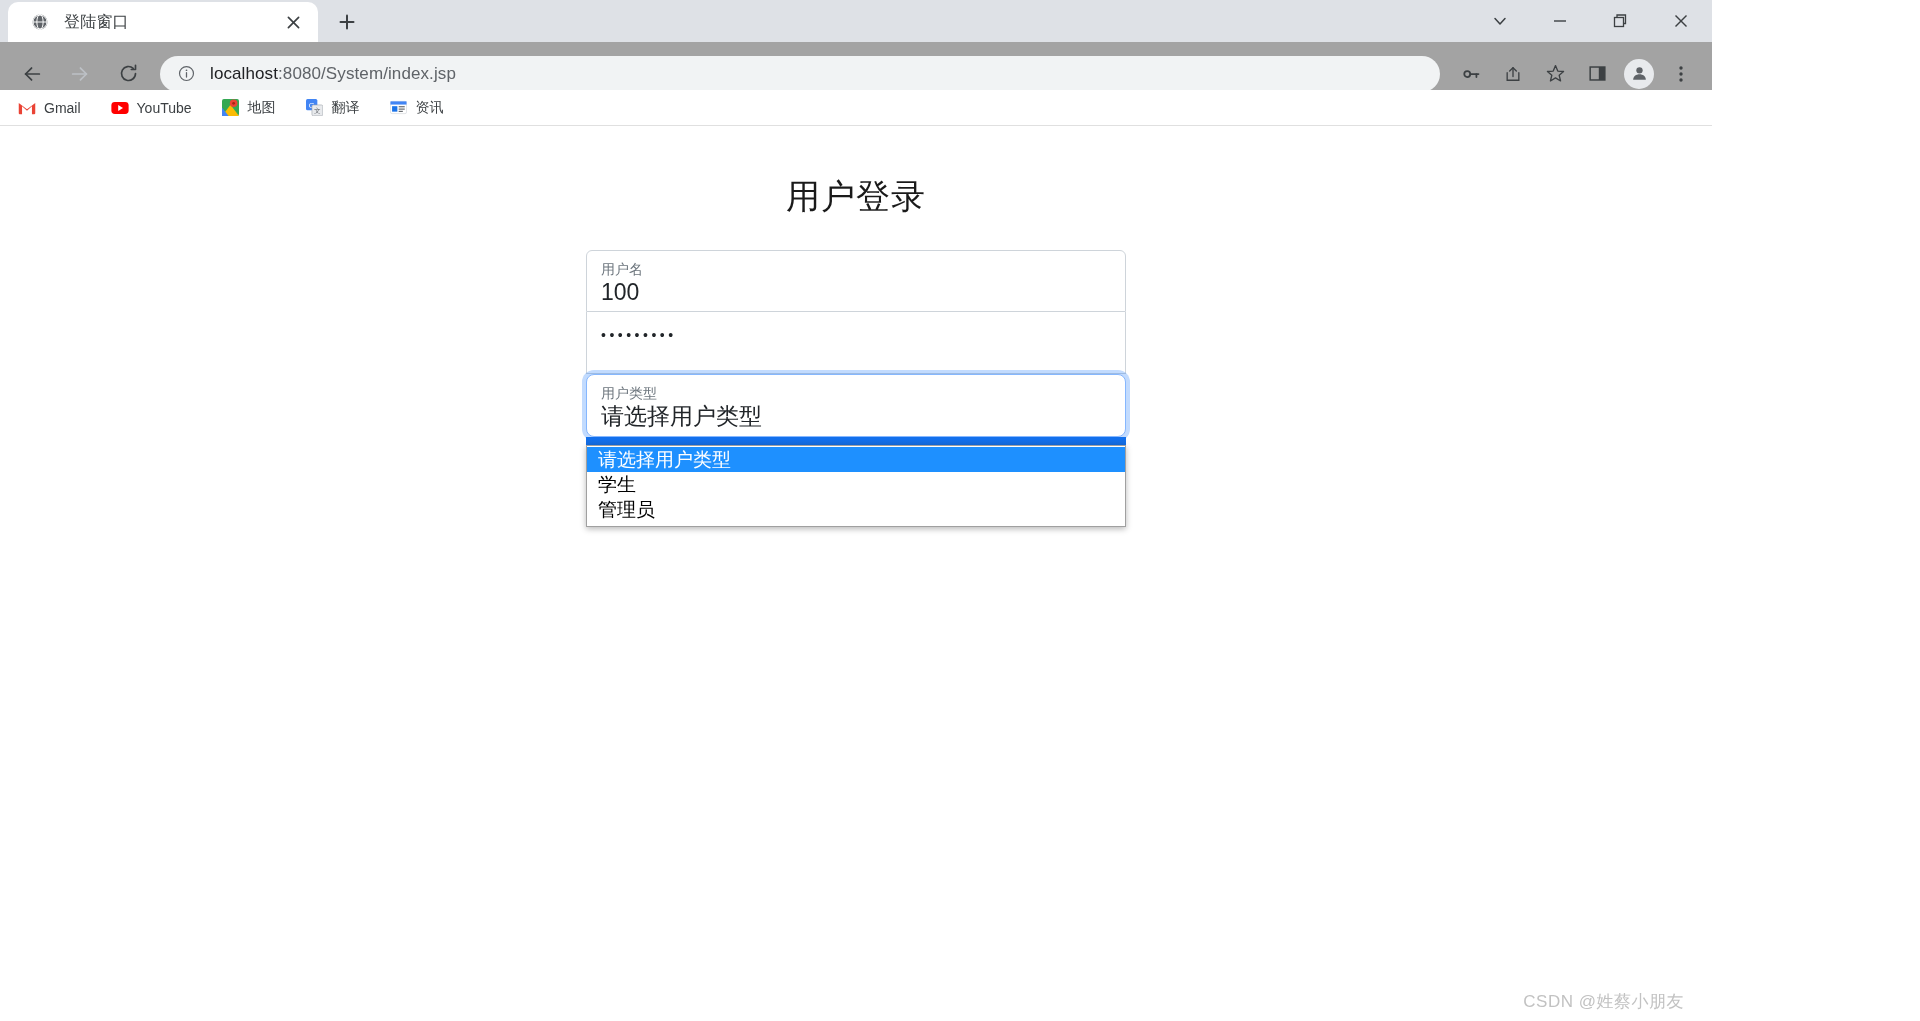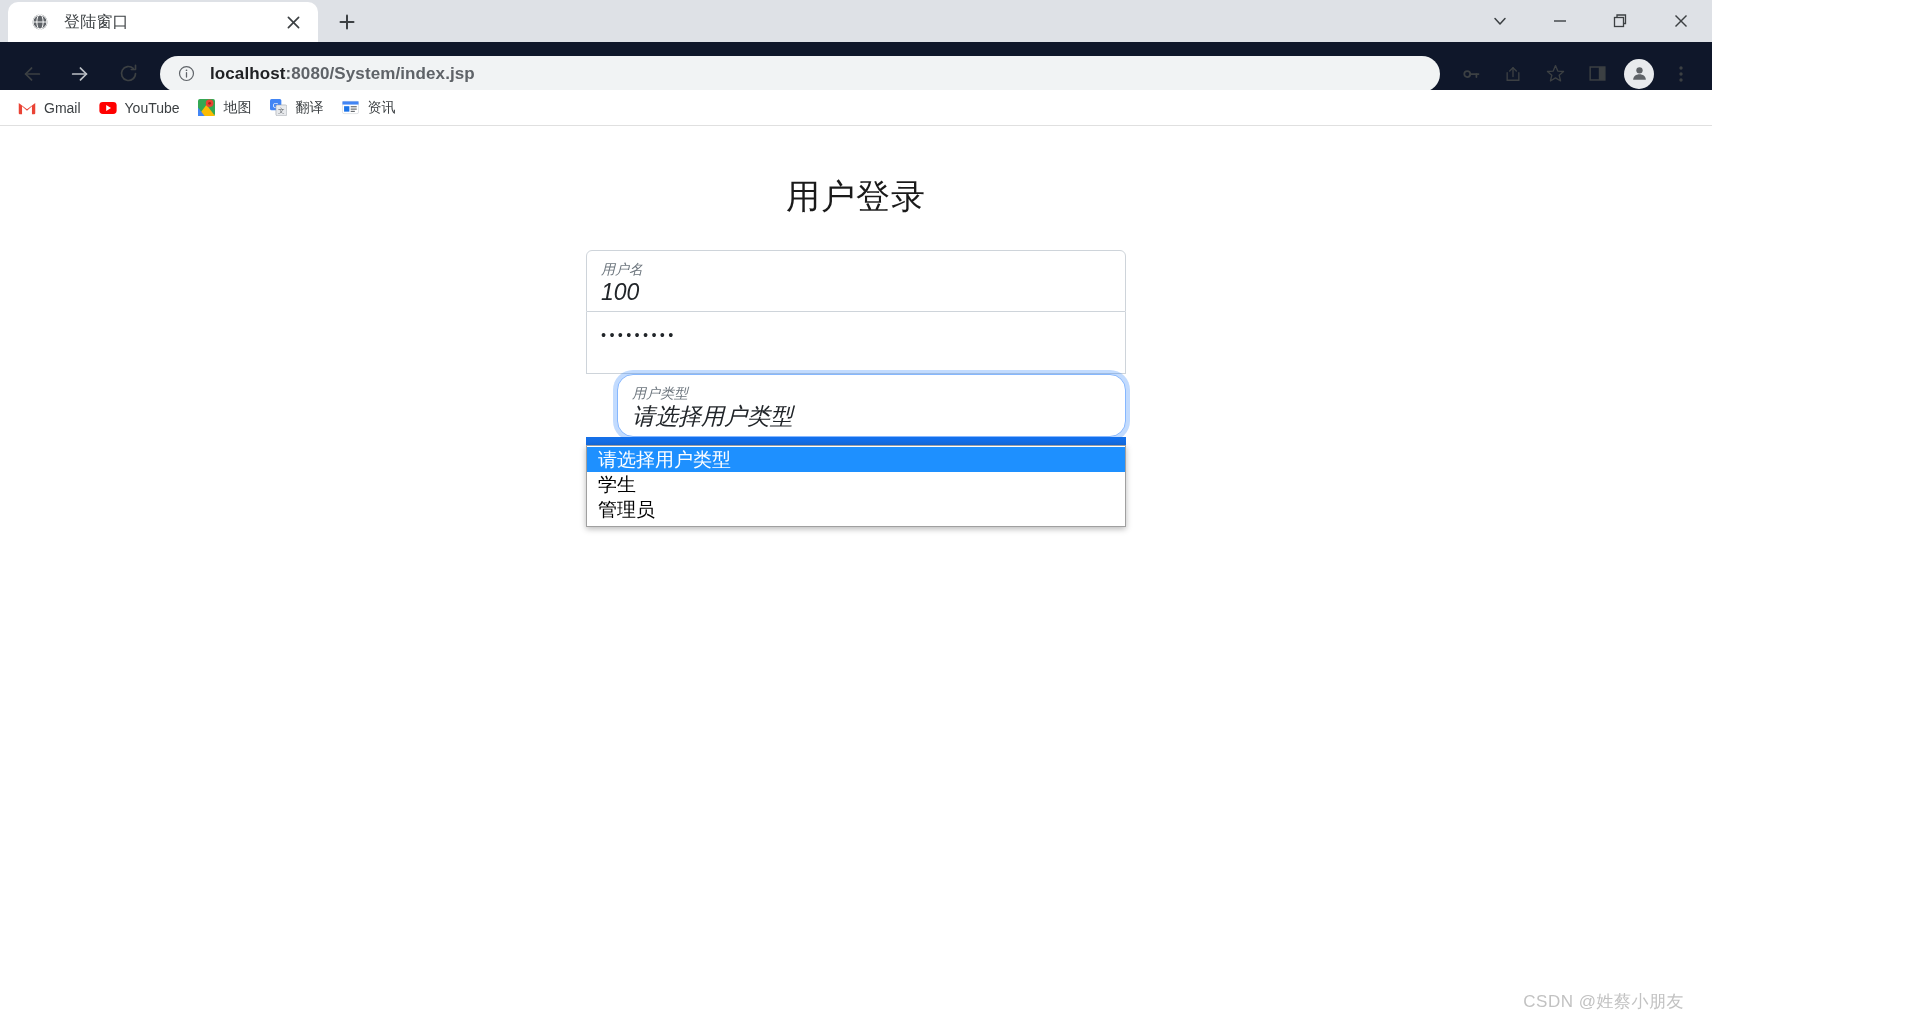--- a/index.html
+++ b/index.html
@@ -72,26 +72,25 @@
   }
   .wc-btn {
     width: 60px; height: 42px;
     display: flex; align-items: center; justify-content: center;
     color: #3c4043;
   }
   .wc-btn.close-btn { width: 62px; }
 
   .toolbar {
     height: 48px;
-    background: #0f172a;
+    background: #a3a3a3;
     display: flex;
     align-items: center;
     padding: 15px 10px 0 8px;
     flex: 0 0 48px;
-    font-weight: bold;
   }
   .nav-btn {
     width: 38px; height: 38px;
     margin: 0 5px;
     display: flex; align-items: center; justify-content: center;
     border-radius: 50%;
     color: #3c4043;
   }
   .nav-btn.disabled { color: #bdc1c6; }
   .omnibox {
@@ -138,20 +137,21 @@
   }
 
   .bookmarks {
     height: 36px;
     background: #ffffff;
     display: flex;
     align-items: center;
     padding: 0 6px 0 10px;
     flex: 0 0 36px;
     border-bottom: 1px solid #e0e0e0;
+    gap: 12px;
   }
   .bm {
     display: flex;
     align-items: center;
     height: 28px;
     padding: 0 8px;
     border-radius: 4px;
     margin-right: 2px;
   }
   .bm-icon {
@@ -185,21 +185,20 @@
     width: 540px;
     margin: 30px auto 0;
     position: relative;
   }
   .field {
     border: 1px solid #ced4da;
     background: #ffffff;
     height: 62px;
     padding: 9px 14px 0;
     position: relative;
-    font-style: italic;
   }
   .field.first { border-radius: 6px 6px 0 0; }
   .field.second { border-top: none; }
   .field-label {
     font-size: 14px;
     color: #6c757d;
     line-height: 18px;
     display: block;
   }
   .field-value {
@@ -210,25 +209,24 @@
     margin-top: 1px;
   }
   .field-value.dots {
     font-size: 14px;
     letter-spacing: 3.5px;
     color: #212529;
     line-height: 27px;
   }
   .field.select-field {
     border: 1px solid #86b7fe;
-    border-radius: 16px;
+    border-radius: 8px;
     box-shadow: 0 0 0 4px rgba(13,110,253,.25);
     height: 63px;
     z-index: 3;
-    margin-left: 31px;
   }
   .field.select-field .field-value { color: #212529; }
 
   .dropdown {
     position: absolute;
     left: 0;
     top: 195px;
     width: 540px;
     background: #ffffff;
     border: 1px solid #a0a0a0;

